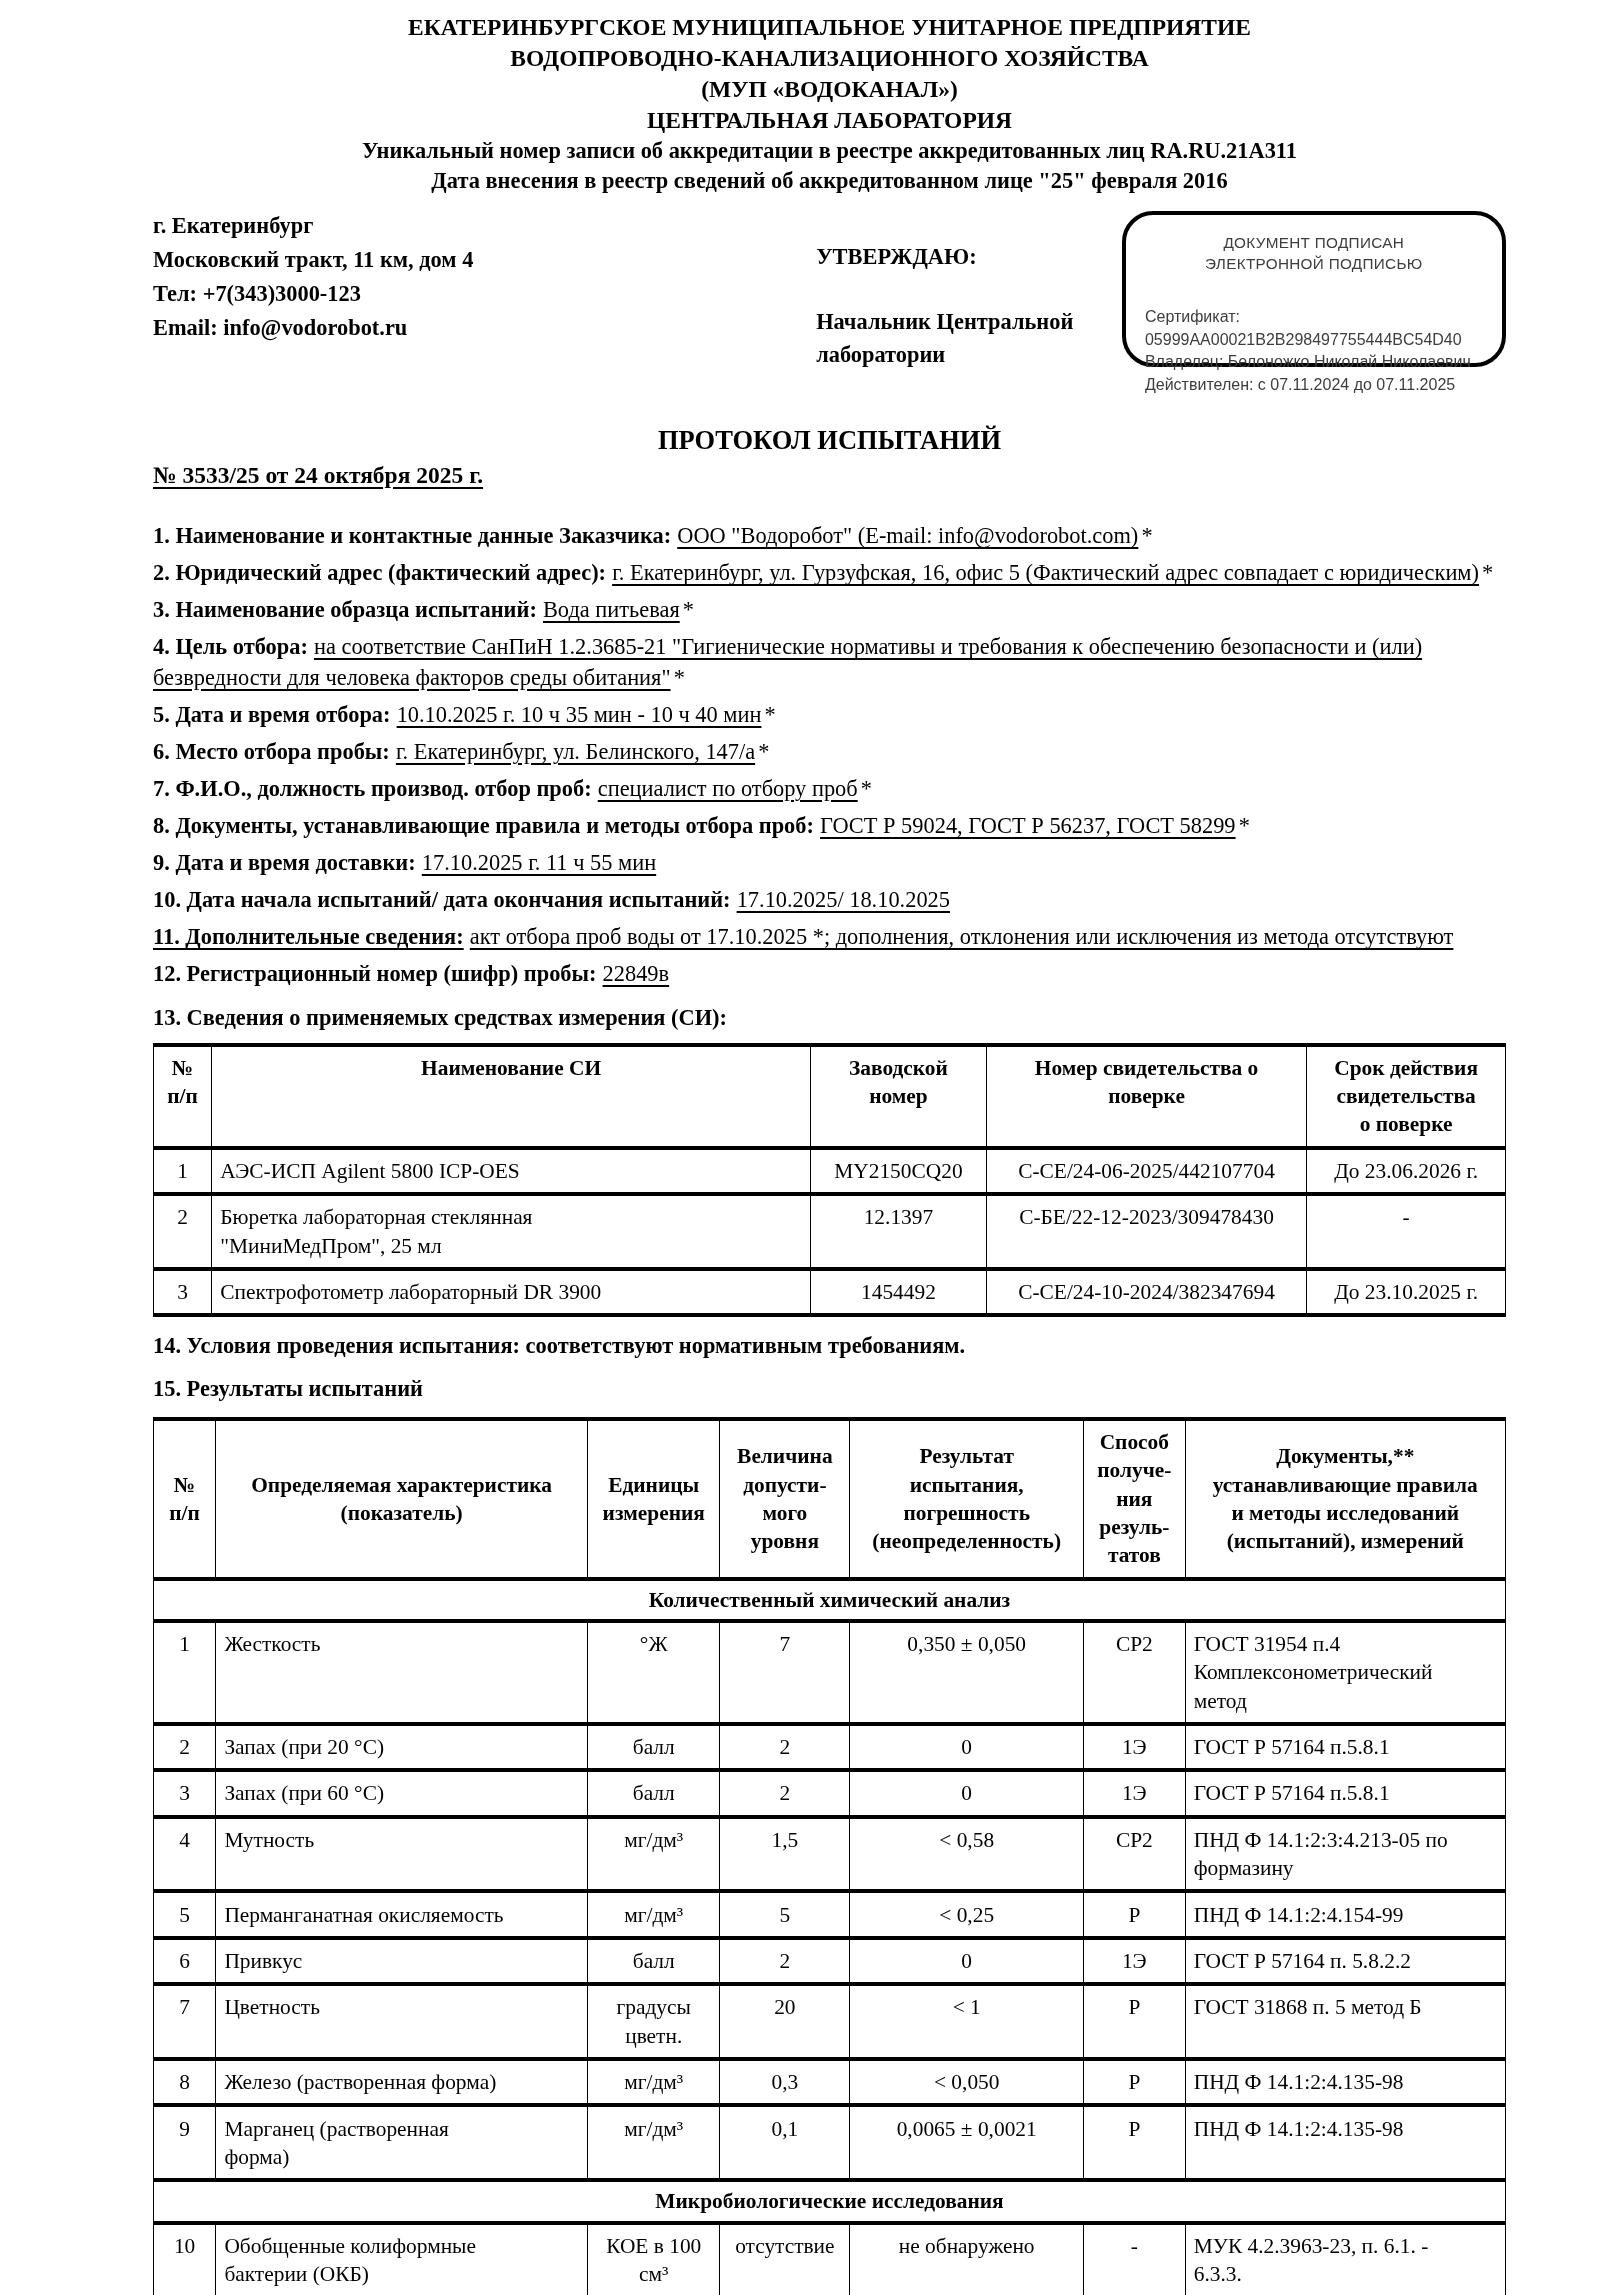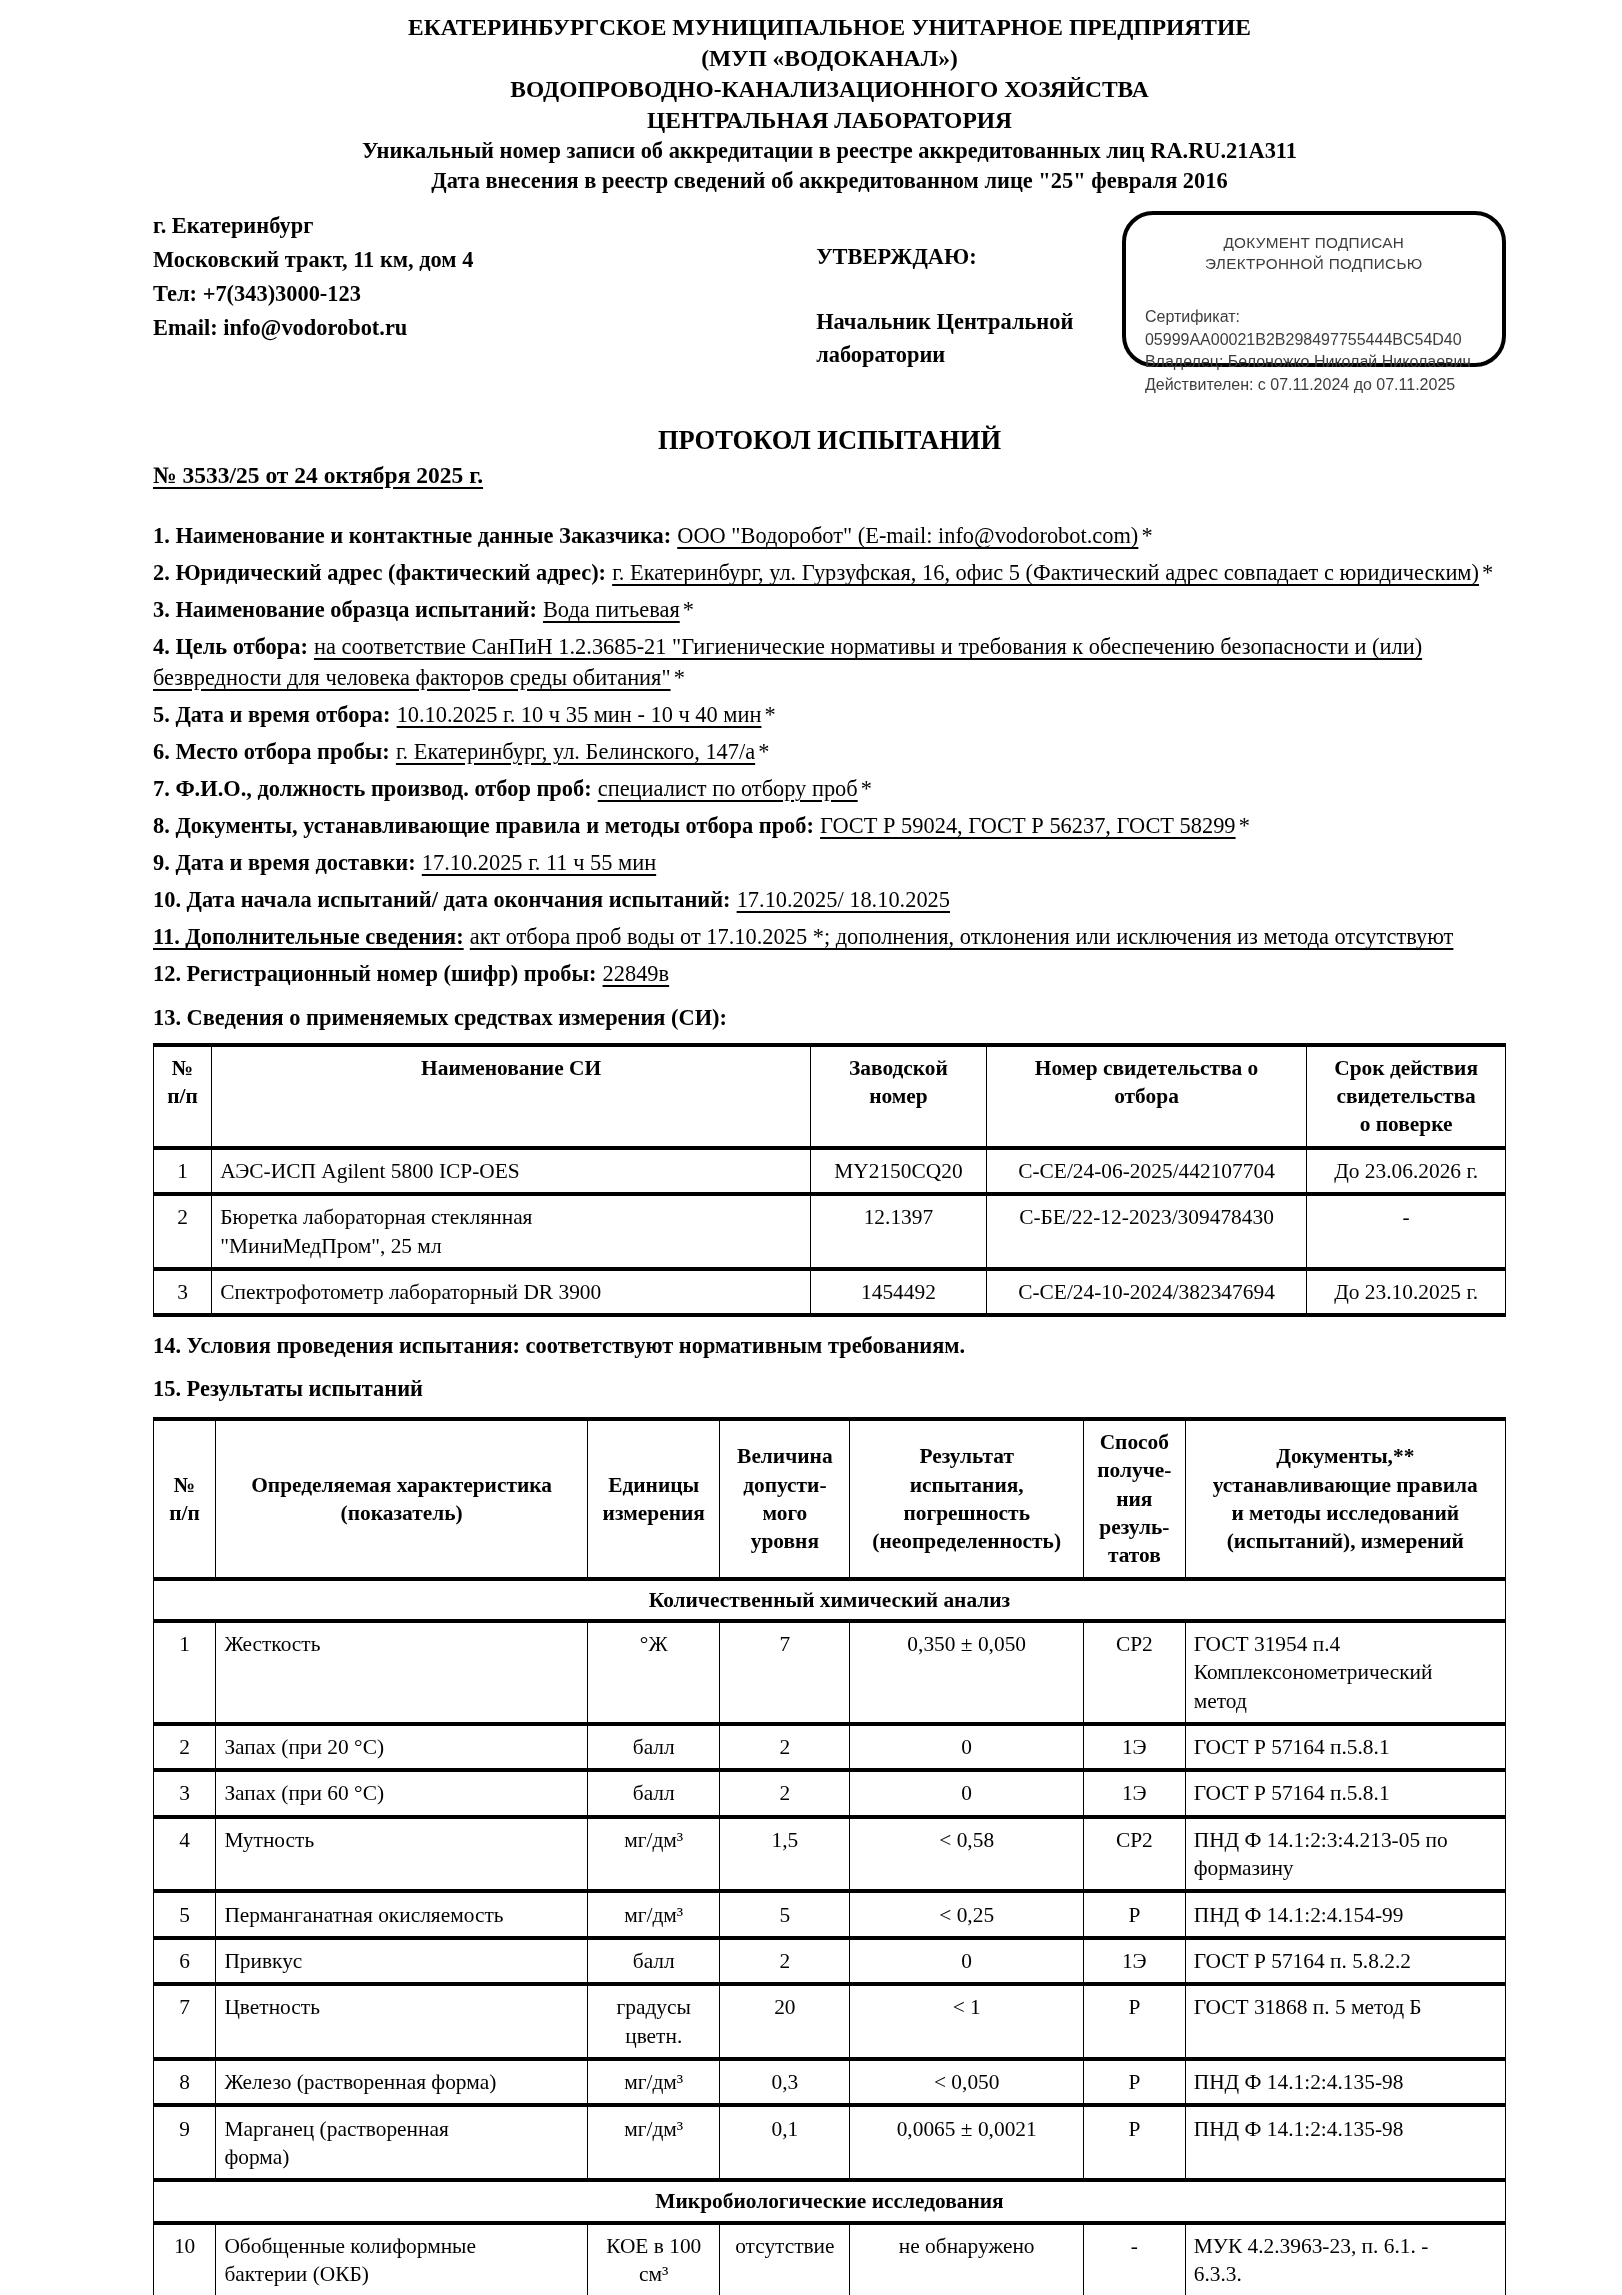--- a/index.html
+++ b/index.html
@@ -47,22 +47,22 @@
   td.l{text-align:left;}
   tr.section-row td{text-align:center;font-weight:bold;padding:5.1px 8.2px;}
   .results-table tr.last td{border-bottom:6.6px solid #000;}
 </style>
 </head>
 <body>
 
 <div class="page">
 
   <div class="org-line">ЕКАТЕРИНБУРГСКОЕ МУНИЦИПАЛЬНОЕ УНИТАРНОЕ ПРЕДПРИЯТИЕ</div>
+  <div class="org-line">ВОДОПРОВОДНО-КАНАЛИЗАЦИОННОГО ХОЗЯЙСТВА</div>
   <div class="org-line">(МУП «ВОДОКАНАЛ»)</div>
-  <div class="org-line">ВОДОПРОВОДНО-КАНАЛИЗАЦИОННОГО ХОЗЯЙСТВА</div>
   <div class="org-line">ЦЕНТРАЛЬНАЯ ЛАБОРАТОРИЯ</div>
   <div class="accred-line">Уникальный номер записи об аккредитации в реестре аккредитованных лиц RA.RU.21A311</div>
   <div class="accred-line">Дата внесения в реестр сведений об аккредитованном лице  "25" февраля 2016</div>
 
   <div class="header-row">
     <div class="contacts">
       <div>г. Екатеринбург</div>
       <div>Московский тракт, 11 км, дом 4</div>
       <div>Тел: +7(343)3000-123</div>
       <div>Email: info@vodorobot.ru</div>
@@ -113,21 +113,21 @@
         <col style="width:14.7%">
     </colgroup>
     <tbody>
         <tr>
       <th>№
 п/п</th>
       <th>Наименование СИ</th>
       <th>Заводской
 номер</th>
       <th>Номер свидетельства о
-отбора</th>
+поверке</th>
       <th>Срок действия
 свидетельства
 о поверке</th>
     </tr>
     <tr>
       <td class="c">1</td>
       <td class="l">АЭС-ИСП Agilent 5800 ICP-OES</td>
       <td class="c">MY2150CQ20</td>
       <td class="c">С-СЕ/24-06-2025/442107704</td>
       <td class="c">До 23.06.2026 г.</td>

